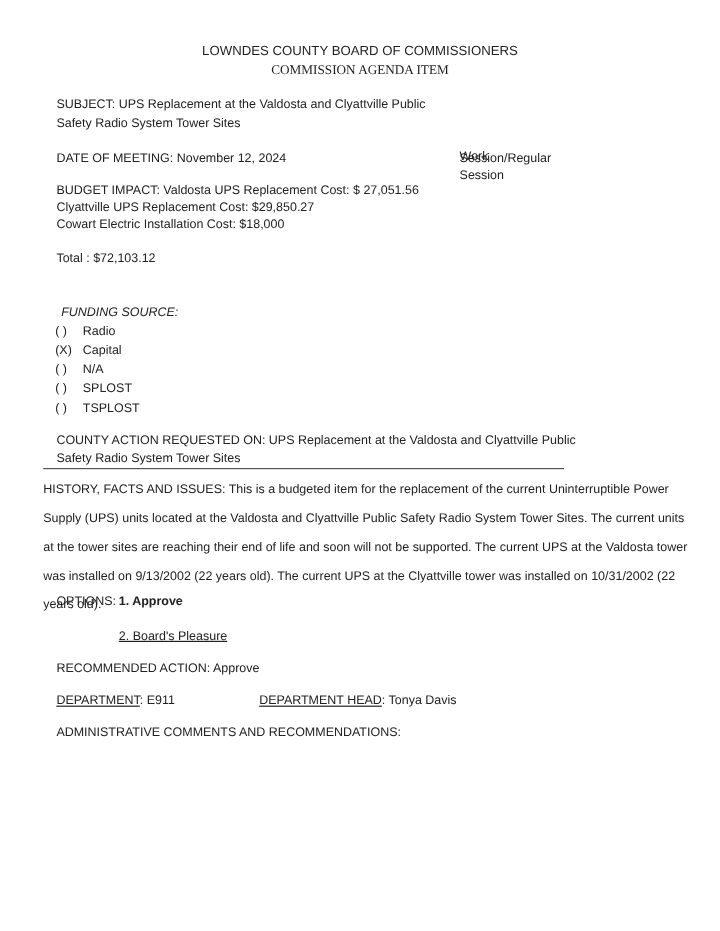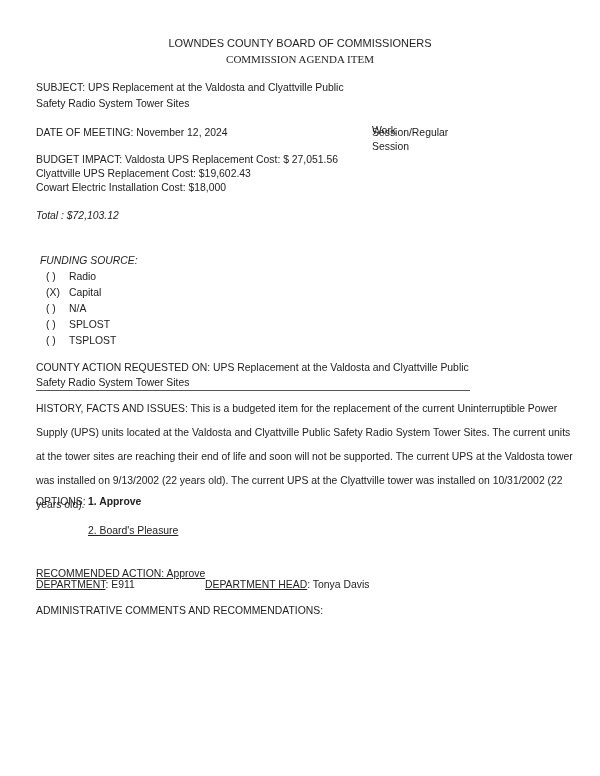--- a/index.html
+++ b/index.html
@@ -10,21 +10,21 @@
     body {
       width: 600px;
       height: 776px;
       position: relative;
       overflow: hidden;
       font-family: "Liberation Sans", "DejaVu Sans", sans-serif;
       font-size: 10.4px;
       color: #222222;
       line-height: 16px;
     }
-    .abs { position: absolute; white-space: nowrap; }
+    .abs { position: absolute; white-space: nowrap; margin-left: 11px; }
     .title {
       position: absolute;
       left: 0;
       width: 600px;
       text-align: center;
       font-size: 11px;
       color: #1e1e1e;
     }
     .ul { text-decoration: underline; }
     .hr {
@@ -55,23 +55,23 @@
 <div class="abs" style="left:36px; top:80px;">SUBJECT: UPS Replacement at the Valdosta and Clyattville Public</div>
 <div class="abs" style="left:36px; top:96px;">Safety Radio System Tower Sites</div>
 
 <div class="abs" style="left:372px; top:123px;">Work</div>
 <div class="abs" style="left:372px; top:125px;">Session/Regular</div>
 <div class="abs" style="left:372px; top:139px;">Session</div>
 
 <div class="abs" style="left:36px; top:125px;">DATE OF MEETING: November 12, 2024</div>
 
 <div class="abs" style="left:36px; top:152px;">BUDGET IMPACT: Valdosta UPS Replacement Cost: $ 27,051.56</div>
-<div class="abs" style="left:36px; top:166px;">Clyattville UPS Replacement Cost: $19,602.43</div>
+<div class="abs" style="left:36px; top:166px;">Clyattville UPS Replacement Cost: $29,850.27</div>
 <div class="abs" style="left:36px; top:180px;">Cowart Electric Installation Cost: $18,000</div>
-<div class="abs" style="left:36px; top:208px;font-style:italic;">Total : $72,103.12</div>
+<div class="abs" style="left:36px; top:208px;">Total : $72,103.12</div>
 
 <div class="abs" style="left:40px; top:253px;font-style:italic;">FUNDING SOURCE:</div>
 <div class="fund-row" style="left:46px; top:269px;">
   <span class="fund-mark">( )</span>
   <span class="fund-label">Radio</span>
 </div>
 <div class="fund-row" style="left:46px; top:285px;">
   <span class="fund-mark">(X)</span>
   <span class="fund-label">Capital</span>
 </div>
@@ -91,18 +91,18 @@
 <div class="abs" style="left:36px; top:360px;">COUNTY ACTION REQUESTED ON: UPS Replacement at the Valdosta and Clyattville Public</div>
 <div class="abs" style="left:36px; top:375px;">Safety Radio System Tower Sites</div>
 <div class="hr"></div>
 
 <div class="para" style="top:397px;">HISTORY, FACTS AND ISSUES: This is a budgeted item for the replacement of the current Uninterruptible Power Supply (UPS) units located at the Valdosta and Clyattville Public Safety Radio System Tower Sites. The current units at the tower sites are reaching their end of life and soon will not be supported. The current UPS at the Valdosta tower was installed on 9/13/2002 (22 years old). The current UPS at the Clyattville tower was installed on 10/31/2002 (22 years old).</div>
 
 <div class="abs" style="left:36px; top:494px;">OPTIONS:</div>
 <div class="abs" style="left:88px; top:494px;font-weight:bold;">1. Approve</div>
 <div class="abs" style="left:88px; top:523px;text-decoration:underline;">2. Board's Pleasure</div>
 
-<div class="abs" style="left:36px; top:566px;text-decoration:underline;">RECOMMENDED ACTION: Approve</div>
+<div class="abs" style="left:36px; top:550px;">RECOMMENDED ACTION: Approve</div>
 
 <div class="abs" style="left:36px; top:577px;"><span class="ul">DEPARTMENT</span><span>: E911</span></div>
 <div class="abs" style="left:205px; top:577px;"><span class="ul">DEPARTMENT HEAD</span><span>: Tonya Davis</span></div>
 
 <div class="abs" style="left:36px; top:603px;">ADMINISTRATIVE COMMENTS AND RECOMMENDATIONS:</div>
 
 </body></html>

